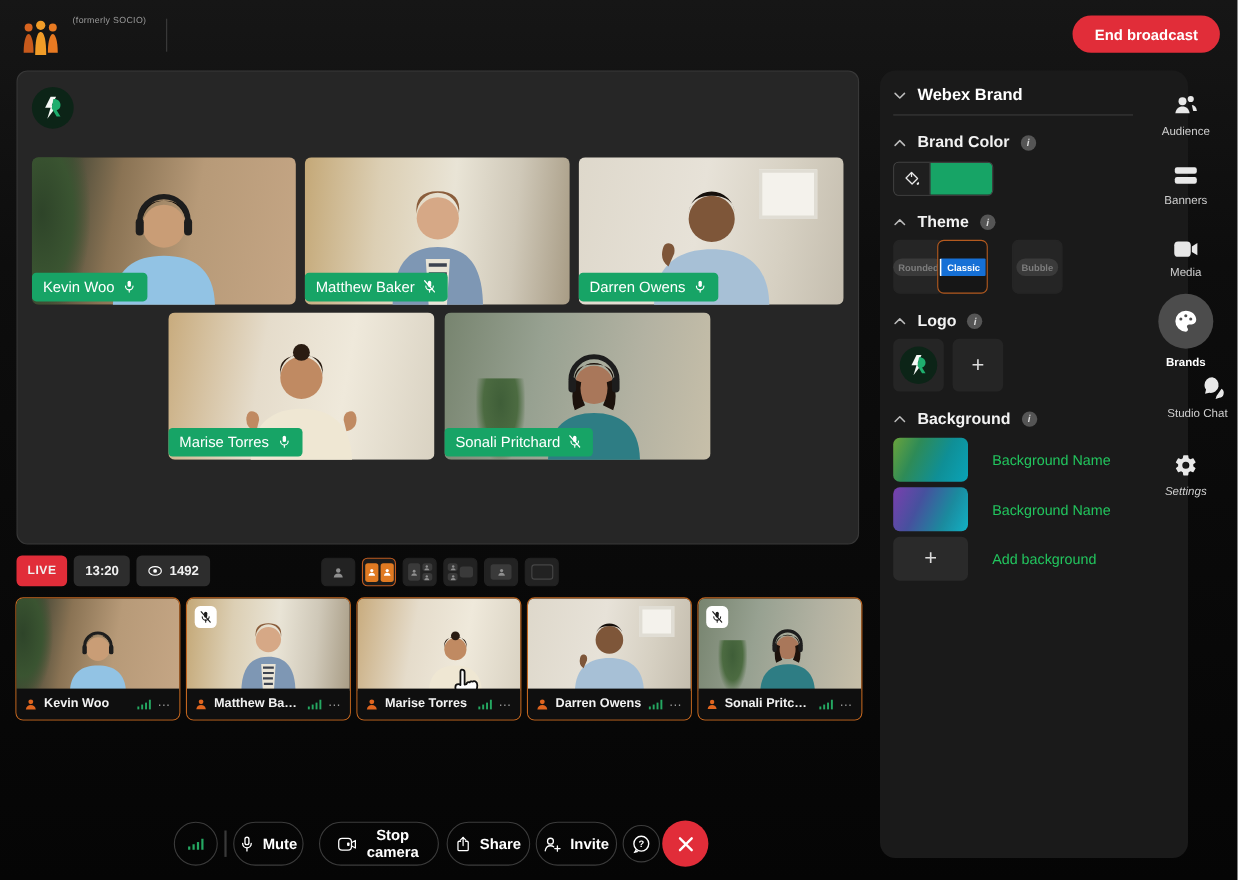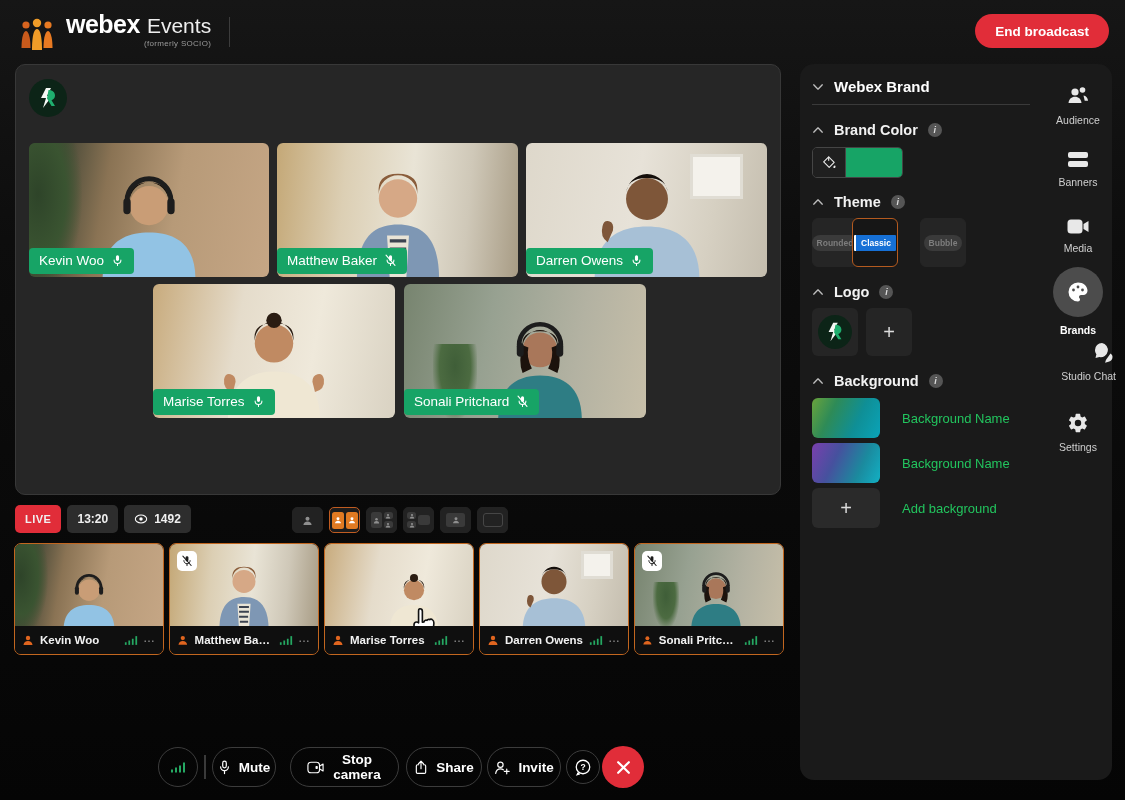--- a/index.html
+++ b/index.html
@@ -116,21 +116,21 @@
   .pill { position:absolute; top:1px; height:40px; border:1.5px solid #3c3c3c; border-radius:20px;
     background:transparent; color:#fff; font-family:inherit; font-size:13.5px; font-weight:bold;
     display:flex; align-items:center; justify-content:center; gap:8px; padding:0 16px; cursor:pointer; }
   .pill svg, .tb-circle svg { flex:none; }
   .icon-stroke { fill:none; stroke:#fff; stroke-width:1.5; stroke-linecap:round; stroke-linejoin:round; }
   .close-btn { position:absolute; left:602px; top:0; width:42px; height:42px; border-radius:50%;
     background:#e12d39; border:none; color:#fff; font-size:17px; font-weight:bold; cursor:pointer;
     display:flex; align-items:center; justify-content:center; font-family:inherit; }
 
   
-  .side-panel { position:absolute; left:800px; top:64px; width:312px; height:716px;
+  .side-panel { position:absolute; left:800px; top:64px; width:280px; height:716px;
     background:#1a1a1a; border-radius:14px; }
   .sp-abs { position:absolute; }
   .chev { width:12px; height:8px; }
   .chev polyline { fill:none; stroke:#bdbdbd; stroke-width:1.6; stroke-linecap:round; stroke-linejoin:round; }
   .sec-header { display:flex; align-items:center; gap:10px; cursor:pointer; }
   .sec-title { font-size:14.5px; font-weight:bold; color:#f2f2f2; }
   .panel-title { font-size:15px; font-weight:bold; }
   .info-dot { width:14px; height:14px; border-radius:50%; background:#555; color:#ddd; font-size:9px;
     font-weight:bold; display:flex; align-items:center; justify-content:center; font-style:italic; cursor:pointer; }
   .sp-divider { position:absolute; left:12px; top:40px; width:218px; height:1px; background:#3a3a3a; }
@@ -174,24 +174,20 @@
   <div class="logo-wrap">
     <svg class="logo-mark" width="40" height="34" viewBox="0 0 40 34">
       <circle cx="8" cy="7" r="3.6" fill="#d8641f"></circle>
       <circle cx="19" cy="5" r="4.2" fill="#f09c28"></circle>
       <circle cx="30" cy="7" r="3.6" fill="#e87a22"></circle>
       <path d="M3.5 30 C3.5 18 6 13 8 13 C10 13 12.5 18 12.5 30 Z" fill="#c85a1c"></path>
       <path d="M14 32 C14 14 17 11 19 11 C21 11 24 14 24 32 Z" fill="#f09c28"></path>
       <path d="M25.5 30 C25.5 18 28 13 30 13 C32 13 34.5 18 34.5 30 Z" fill="#e87a22"></path>
     </svg>
     <div class="logo-text">
-      <div class="logo-line1">
-        <span class="logo-webex">webex</span>
-        <span class="logo-events">Events</span>
-      </div>
       <div class="logo-formerly">(formerly SOCIO)</div>
     </div>
   </div>
   <div class="header-divider"></div>
   <button class="end-broadcast">End broadcast</button>
 </div>
 
 <div class="stage-panel">
   <div class="stage-logo">
     <svg width="24" height="24" viewBox="0 0 24 24">
@@ -741,18 +737,18 @@
 </div>
 
 <div class="rail-item" style="top:341px;align-items:flex-end;">
   <svg width="24" height="22" viewBox="0 0 24 22">
       <path d="M10 2a7 7 0 0 0-7 7c0 1.6.5 3 1.4 4.2L3.5 17l3.9-.9A7 7 0 1 0 10 2z" class="rail-icon"></path>
       <path d="M18.5 12.5a4.5 4.5 0 0 1-2 8.2l-3.4 1 .8-2.6" class="rail-icon"></path>
     </svg>
   <span class="rail-label">Studio Chat</span>
 </div>
 
-<div class="rail-item" style="top:412px;">
+<div class="rail-item" style="top:412px;font-style:italic;">
   <svg width="22" height="22" viewBox="0 0 24 24">
       <path d="M19.4 13c.04-.33.06-.66.06-1s-.02-.67-.06-1l2.1-1.65a.5.5 0 0 0 .12-.64l-2-3.46a.5.5 0 0 0-.6-.22l-2.49 1a7.3 7.3 0 0 0-1.73-1l-.38-2.65A.5.5 0 0 0 13.92 2h-4a.5.5 0 0 0-.5.42L9.04 5.07c-.63.26-1.2.6-1.73 1l-2.49-1a.5.5 0 0 0-.6.22l-2 3.46a.5.5 0 0 0 .12.64L4.44 11c-.04.33-.06.66-.06 1s.02.67.06 1l-2.1 1.65a.5.5 0 0 0-.12.64l2 3.46c.13.22.39.31.6.22l2.49-1c.53.4 1.1.74 1.73 1l.38 2.65c.04.24.25.42.5.42h4c.25 0 .46-.18.5-.42l.38-2.65c.63-.26 1.2-.6 1.73-1l2.49 1c.21.09.47 0 .6-.22l2-3.46a.5.5 0 0 0-.12-.64L19.4 13zM12 15.5a3.5 3.5 0 1 1 0-7 3.5 3.5 0 0 1 0 7z" class="rail-icon"></path>
     </svg>
   <span class="rail-label">Settings</span>
 </div>
 
 </body></html>

